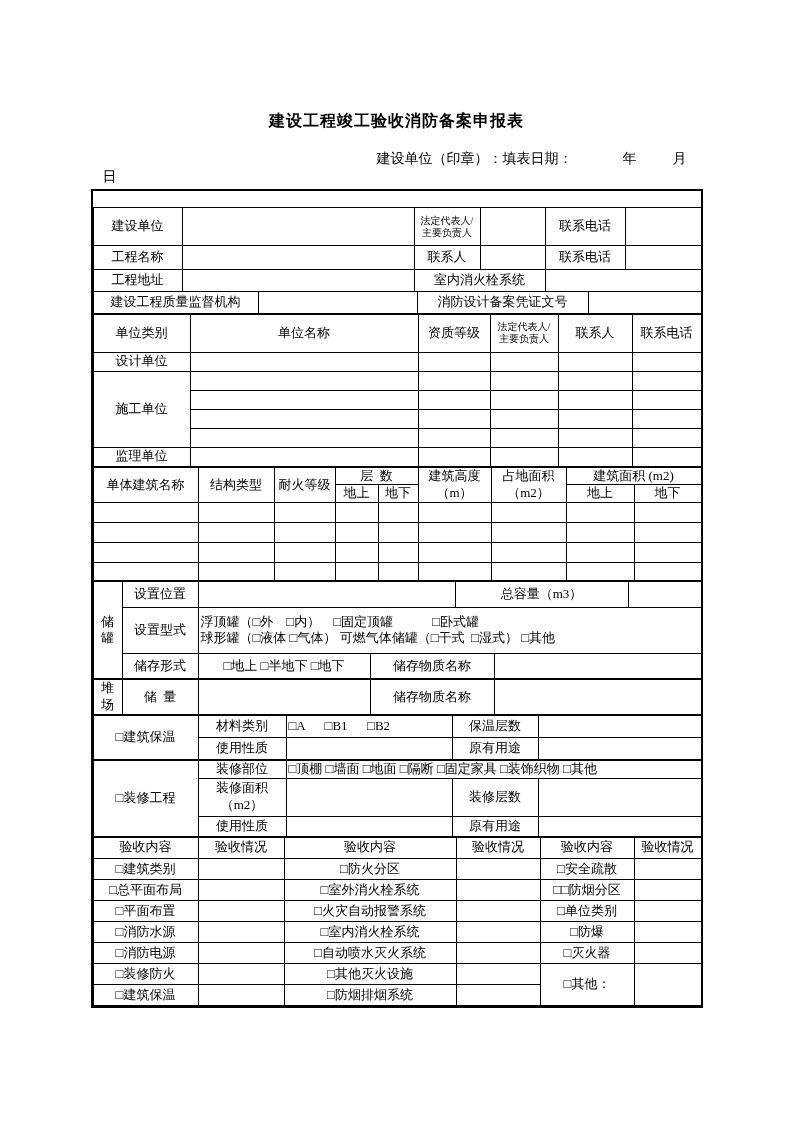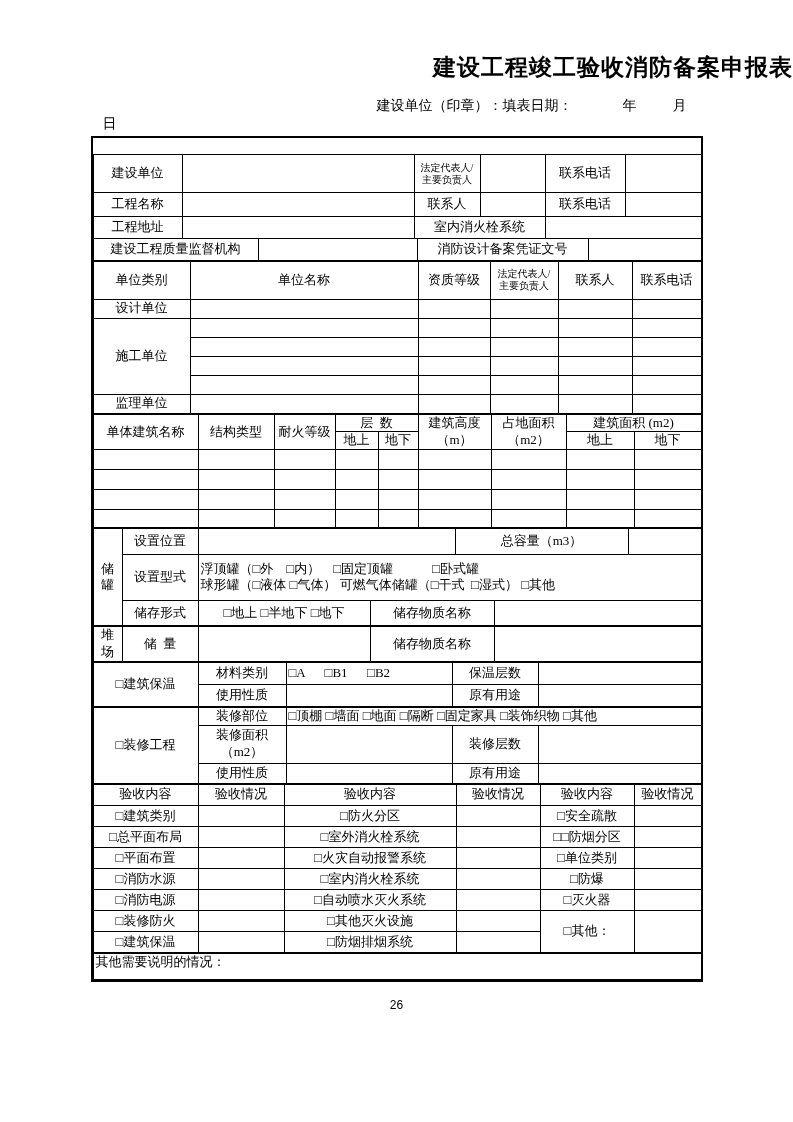--- a/index.html
+++ b/index.html
@@ -2,21 +2,21 @@
 <html><head>
 <meta charset="utf-8">
 <style>
   html,body { margin:0; padding:0; background:#ffffff; }
   .sheet {
     position:relative; width:793px; height:1122px; background:#fff;
     font-family:"Liberation Serif","DejaVu Serif",serif; color:#000;
     overflow:hidden;
   }
   .title {
-    padding-top:50px; text-align:right; font-size:23px; font-weight:bold;
+    padding-top:103px; text-align:center; font-size:16px; font-weight:bold;
     letter-spacing:1px; line-height:36px;
   }
   .subline {
     width:608px; margin:11px auto 0; display:flex; justify-content:flex-end;
     font-size:14px; line-height:18px;
   }
   .subline .left-part { padding-left:30px; }
   .subline .right-part { padding-right:14px; }
   .subline .gap-y { margin-left:50px; }
   .subline .gap-m { margin-left:36px; }
@@ -411,28 +411,17 @@
       </tr>
       <tr style="height:21px">
         <td>□建筑保温</td>
         <td></td>
         <td>□防烟排烟系统</td>
         <td></td>
       </tr>
     </tbody>
       </table>
 
-    <table class="sec thick">
-      <colgroup>
-          <col style="width:608px">
-        </colgroup>
-      <tbody>
-          <tr style="height:26px">
-        <td class="leftalign topalign">其他需要说明的情况：</td>
-      </tr>
-    </tbody>
-      </table>
 
   </div>
 
-  <div class="pagenum">26</div>
 
 </div>
 
 </body></html>

